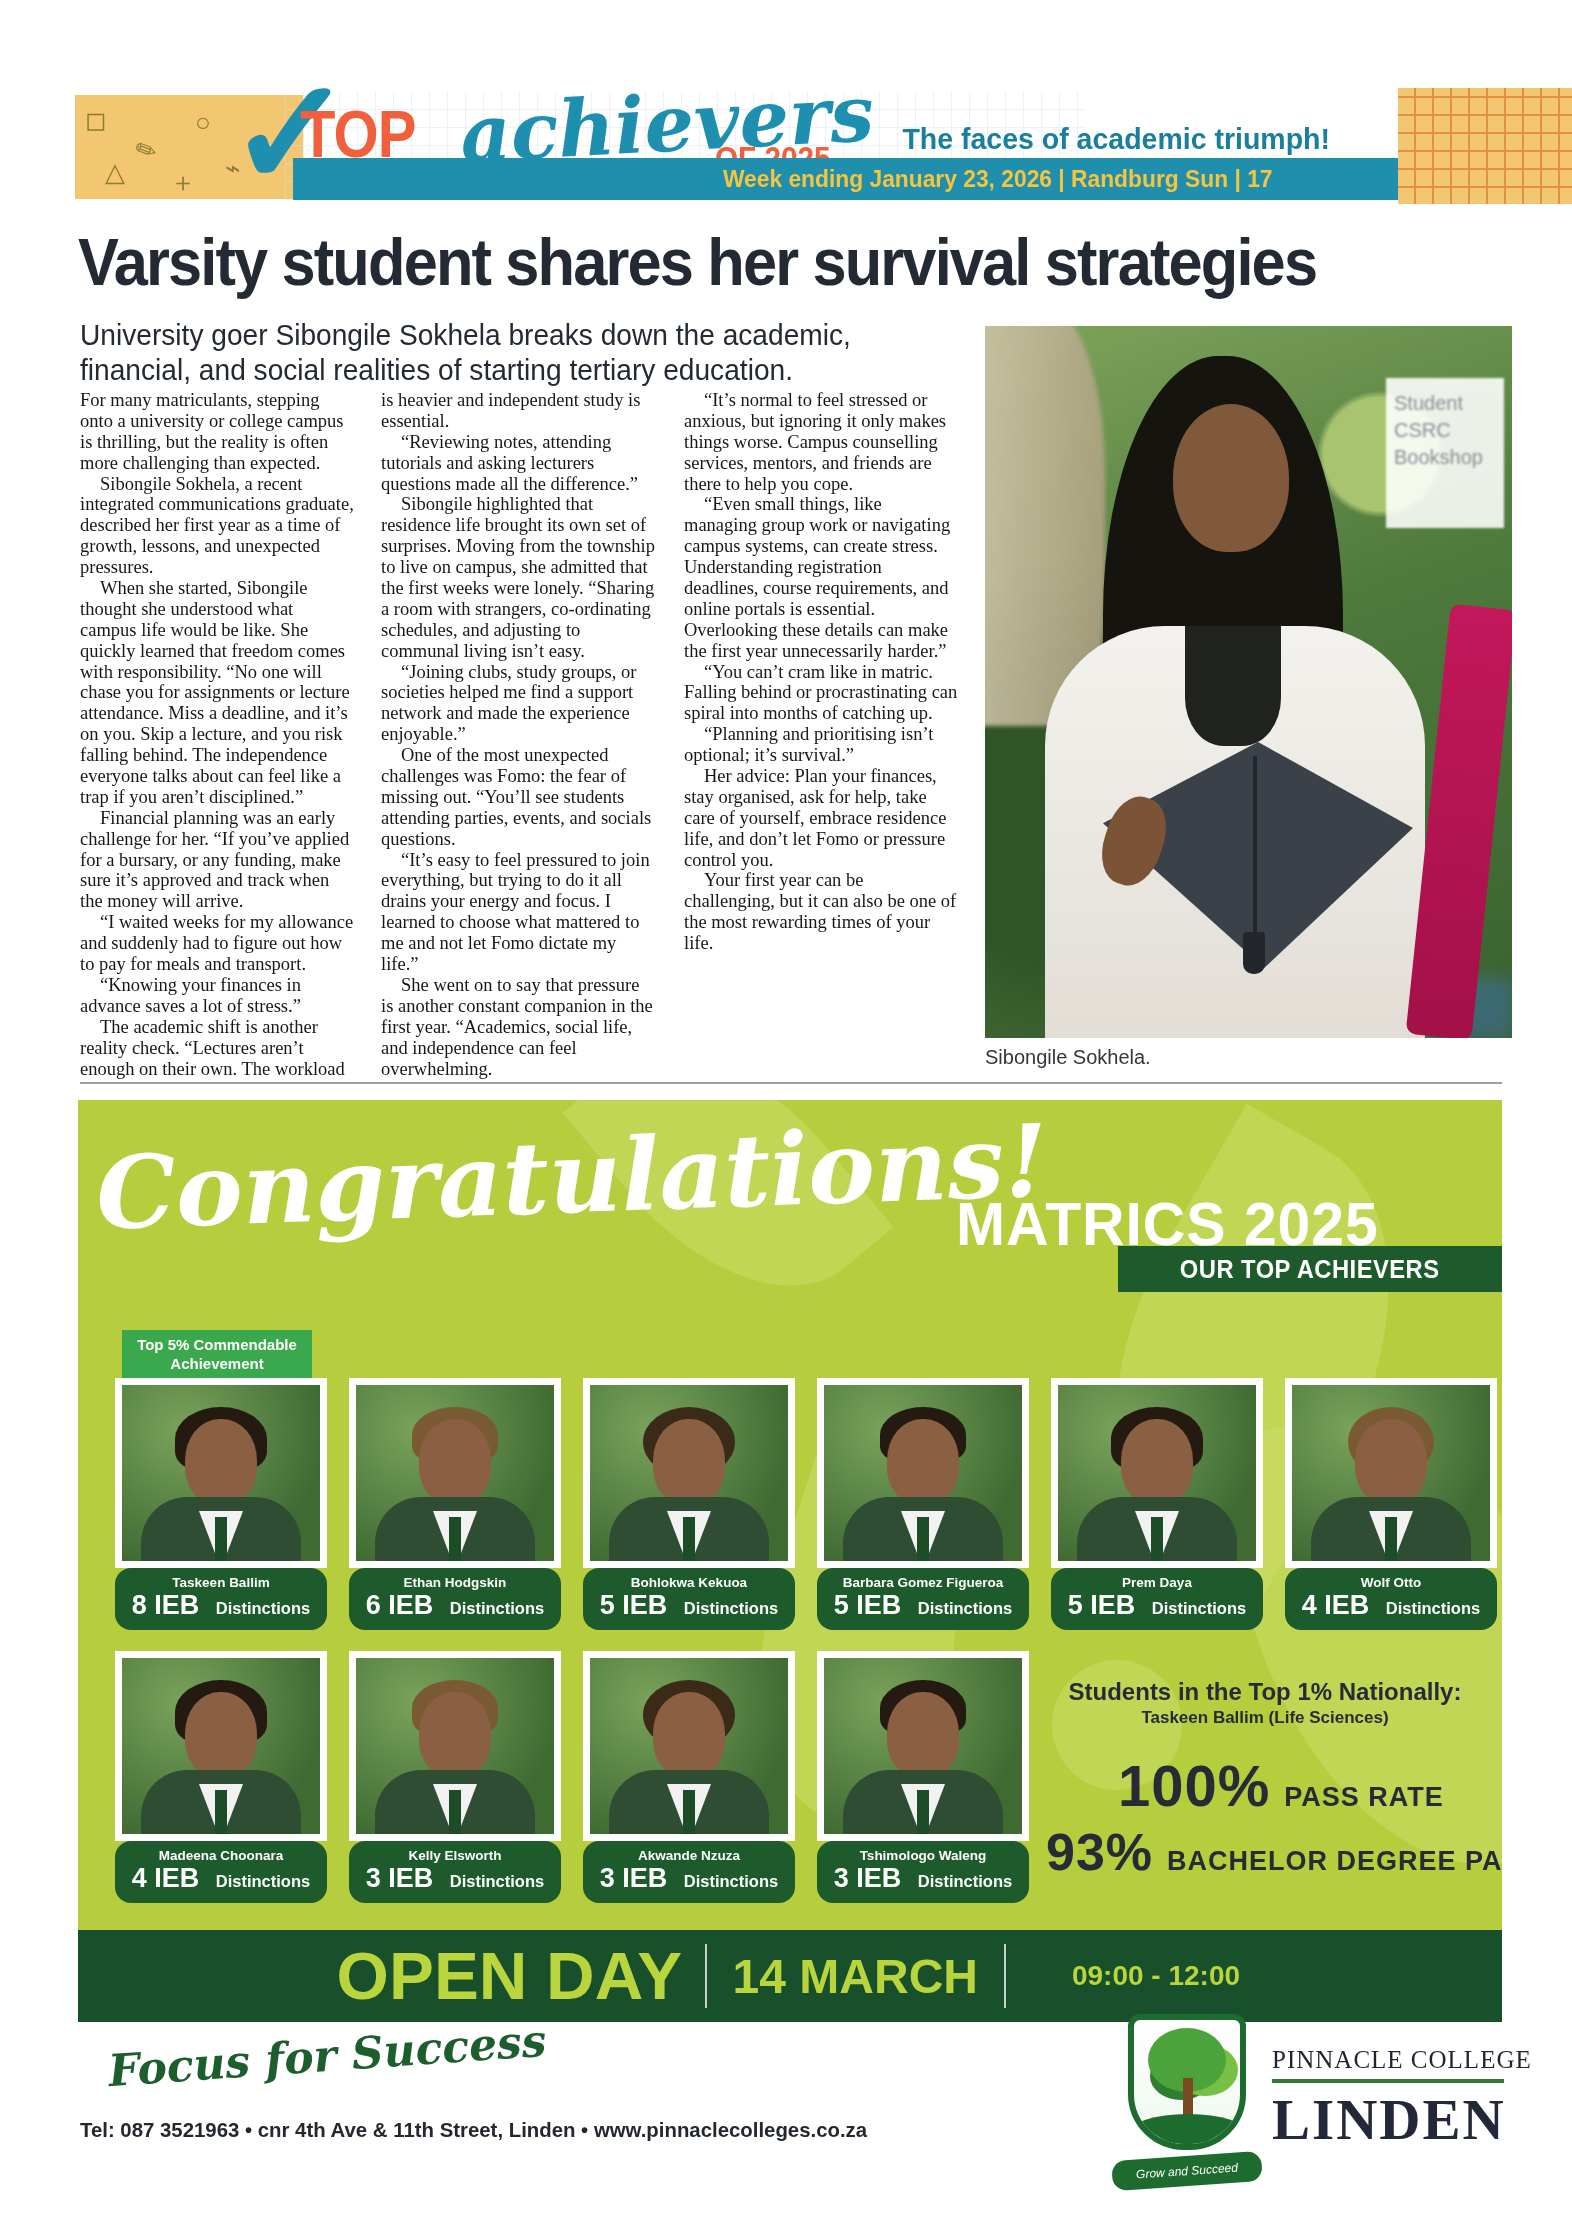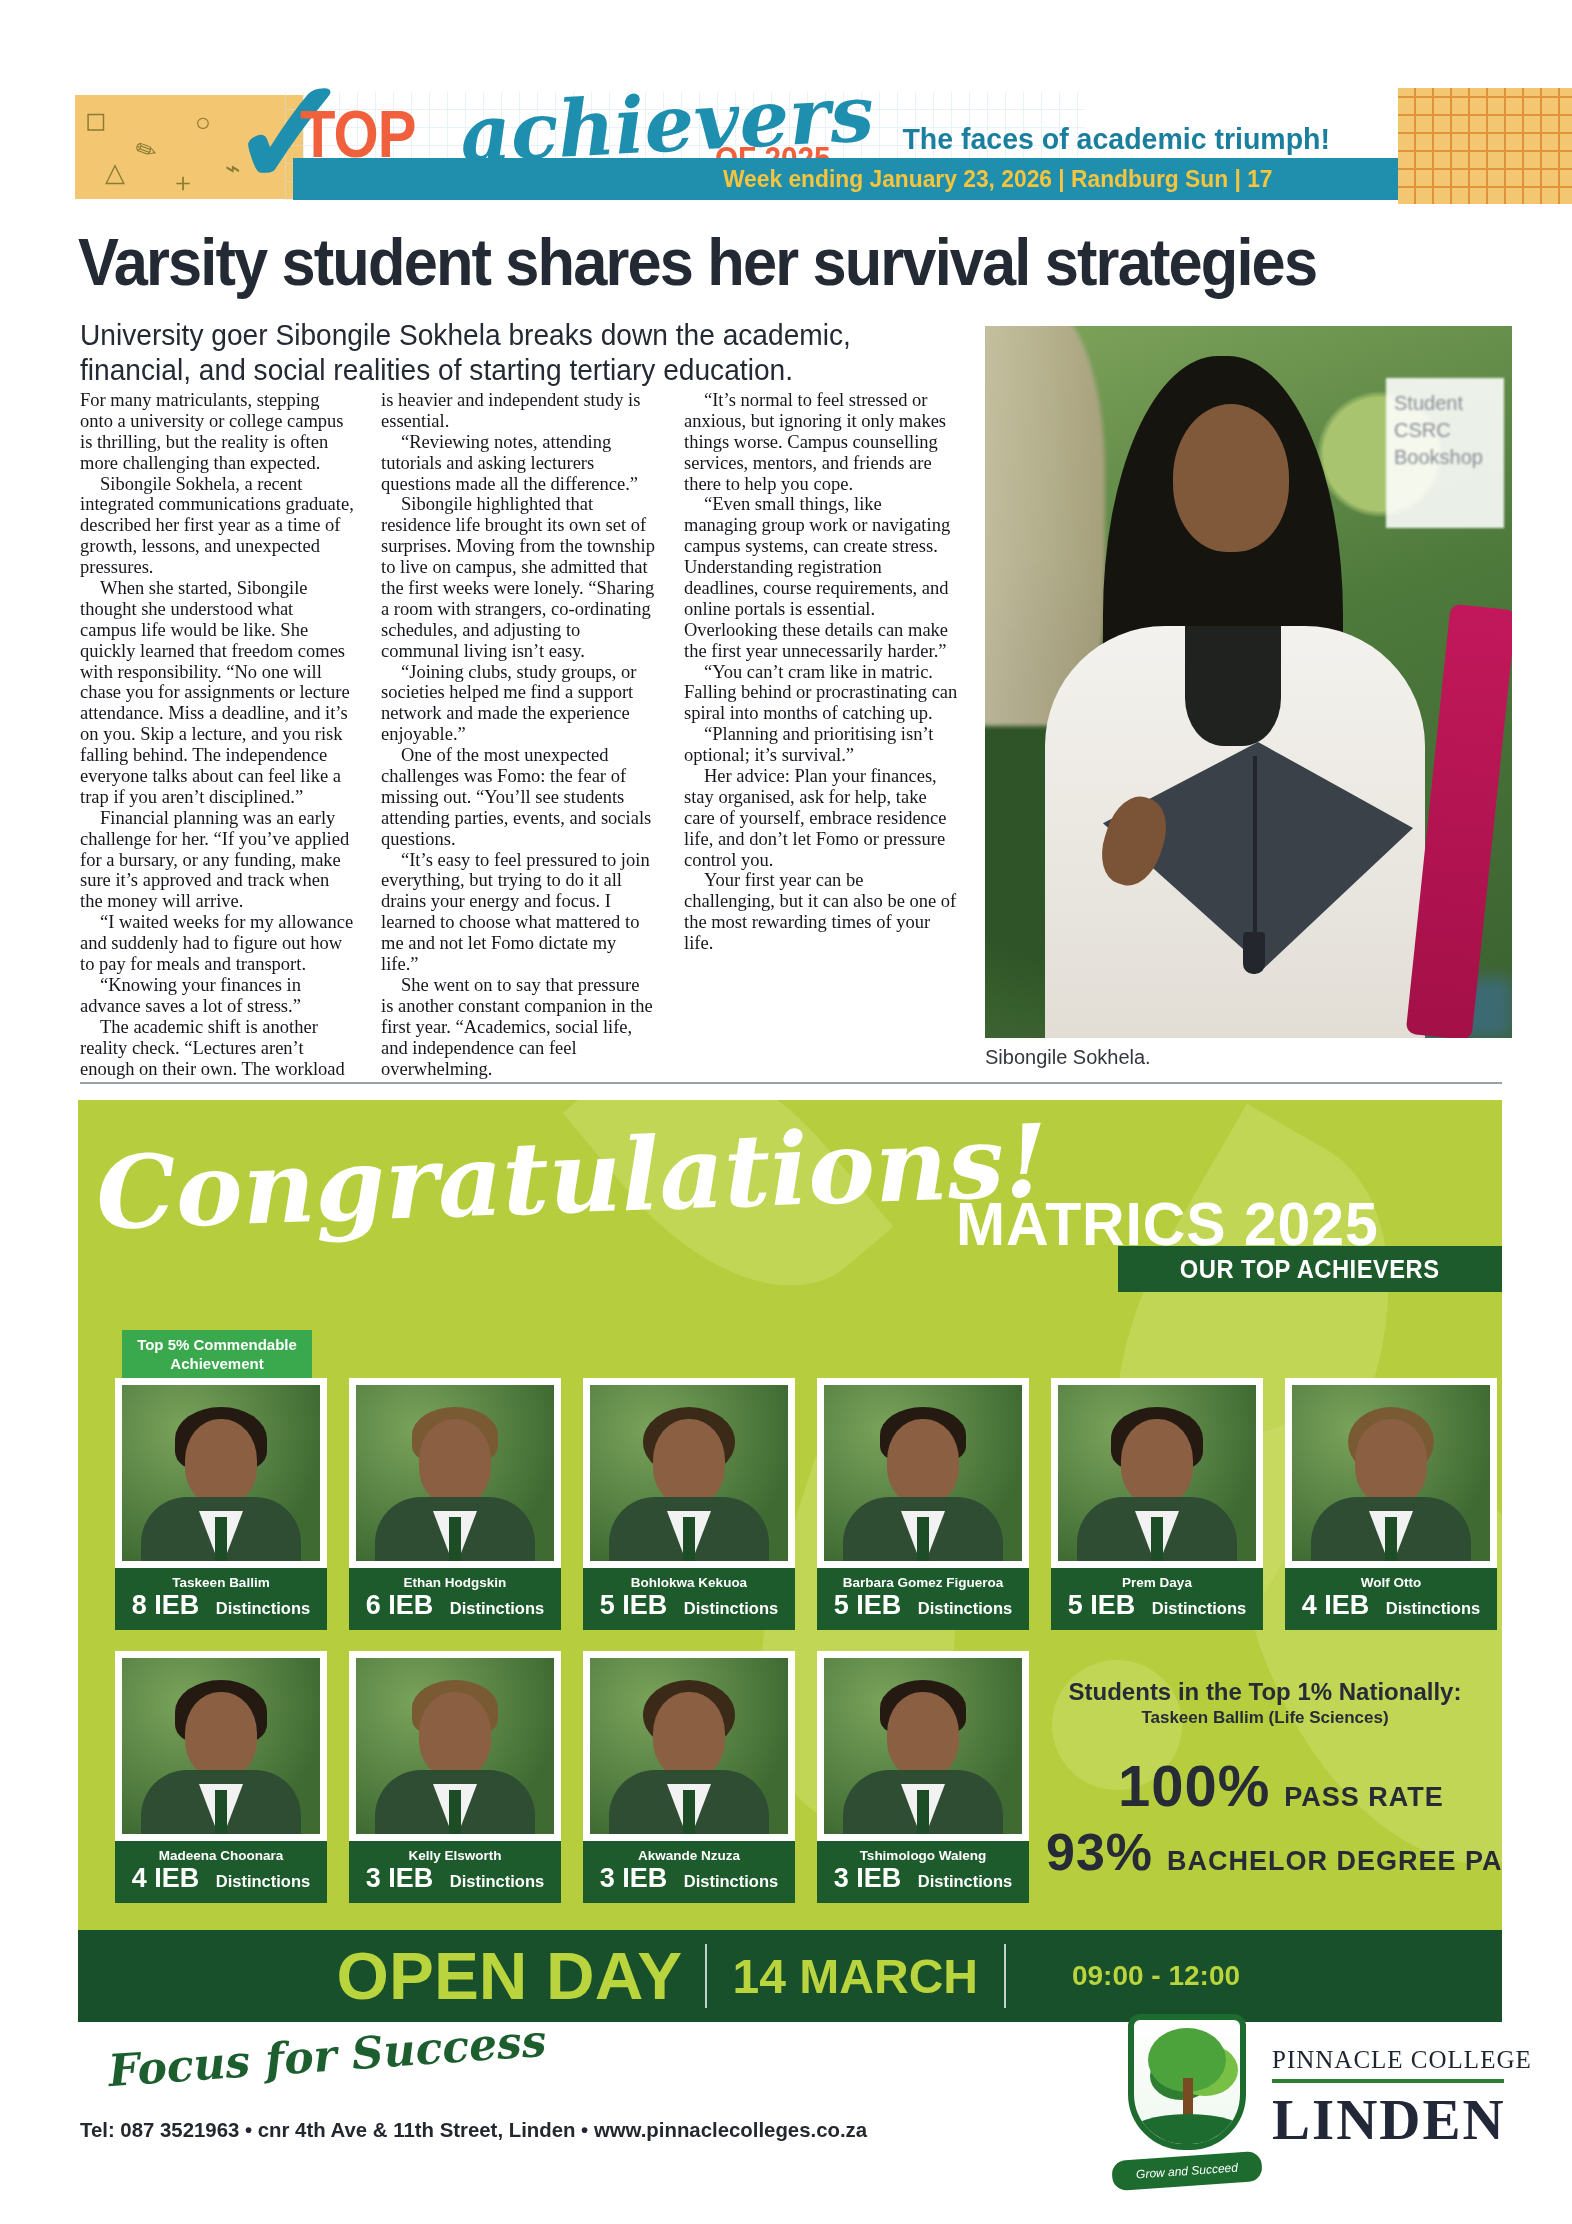--- a/index.html
+++ b/index.html
@@ -91,21 +91,21 @@
   .av-hair{position:absolute;left:50%;top:22px;transform:translateX(-50%);width:86px;height:56px;
      background:#241a12;border-radius:50% 50% 30% 30%;}
   .av-body{position:absolute;left:50%;bottom:-8px;transform:translateX(-50%);width:160px;height:72px;
      background:#2e4d33;border-radius:46px 46px 0 0;}
   .av-shirt{position:absolute;left:50%;bottom:-8px;transform:translateX(-50%);width:44px;height:58px;
      background:#f2f2f2;clip-path:polygon(0 0,100% 0,50% 100%);}
   .av-tie{position:absolute;left:50%;bottom:-8px;transform:translateX(-50%);width:12px;height:52px;background:#1d4d27;}
   .card:nth-of-type(odd) .av-hair{height:64px;width:92px;}
   .card:nth-of-type(3n) .av-hair{background:#3b2a18;height:70px;border-radius:50%;}
   .card:nth-of-type(2) .av-hair,.card:nth-of-type(6) .av-hair{background:#7a5a33;}
-  .plate{background:#1d5b2c;color:#fff;text-align:center;padding:7px 4px 9px;}
+  .plate{background:#1d5b2c;color:#fff;text-align:center;padding:7px 4px 9px;border-radius:16px;}
   .plate .s-name{font-size:13.5px;font-weight:bold;white-space:nowrap;}
   .plate .s-big{font-size:27px;font-weight:bold;}
   .plate .s-small{font-size:16.5px;font-weight:bold;margin-left:12px;}
 
   .top1{position:absolute;left:950px;top:578px;width:474px;text-align:center;color:#262b36;}
   .top1 .t1-head{font-size:24px;font-weight:bold;}
   .top1 .t1-name{font-size:17px;font-weight:bold;margin-top:2px;}
   .stat-row{position:absolute;color:#262b36;white-space:nowrap;}
   #stat1{left:1040px;top:652px;}
   #stat2{left:968px;top:722px;}

